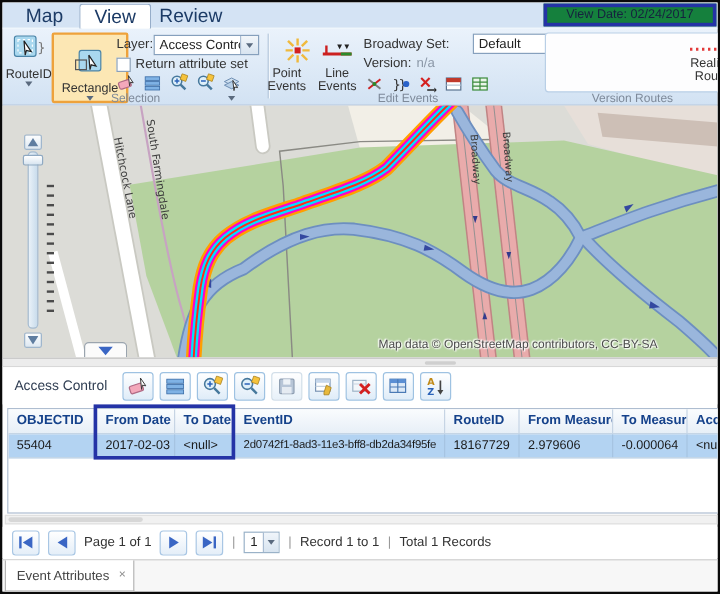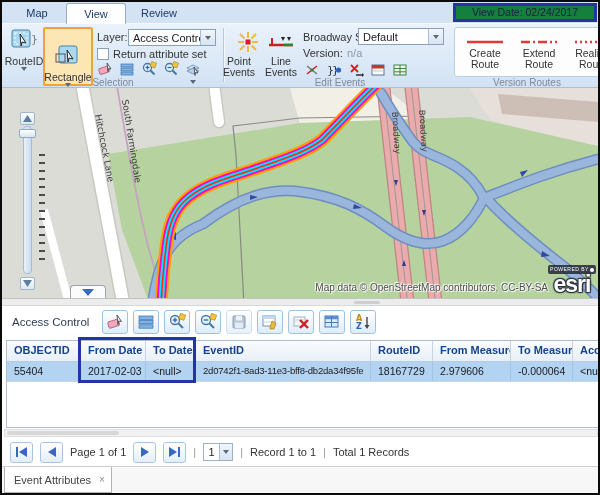--- a/index.html
+++ b/index.html
@@ -2,21 +2,21 @@
 <html><head>
 <meta charset="utf-8">
 <style>
   html,body{margin:0;padding:0;background:#888;}
   *{box-sizing:border-box;}
   #shot{position:relative;width:600px;height:495px;border:2px solid #0a0a0a;background:#fff;
         font-family:"Liberation Sans",sans-serif;overflow:hidden;}
   .abs{position:absolute;}
   
   #tabbar{left:0;top:0;width:596px;height:22px;background:#d4e3f4;border-bottom:1px solid #f6fafd;}
-  .tab{position:absolute;top:1px;height:21px;line-height:21px;text-align:center;font-size:11px;color:#1c3b66;cursor:default;}
+  .tab{position:absolute;top:1px;height:21px;line-height:21px;text-align:center;font-size:16px;color:#1c3b66;cursor:default;}
   .tab.active{background:#fff;border:1px solid #96adc9;border-bottom:none;border-radius:3px 3px 0 0;}
   #viewdate{right:1px;top:1px;width:144px;height:19px;border:3px solid #2433a6;background:#15803d;
             font-size:10.5px;color:#16213f;text-align:center;line-height:13px;}
   
   #ribbon{left:0;top:22px;width:596px;height:64px;background:linear-gradient(#eaf2fb,#d2e2f3);border-bottom:1px solid #a9c0dc;}
   .grp-label{position:absolute;font-size:10px;color:#7e8a9a;text-align:center;}
   .vdiv{position:absolute;top:4px;height:54px;width:1px;background:#b7c9dd;box-shadow:1px 0 0 #f2f7fc;}
   .bigbtn{position:absolute;display:flex;flex-direction:column;align-items:center;font-size:10.5px;color:#333;}
   .bigbtn .lbl{margin-top:2px;}
   .caret{width:0;height:0;border-left:3px solid transparent;border-right:3px solid transparent;border-top:4px solid #5a6a7e;}
@@ -96,21 +96,21 @@
         <svg width="26" height="22">
             <rect x="1" y="1" width="18" height="17" rx="2" fill="#a9d8ef" stroke="#4a84a8"></rect>
             <rect x="4" y="4" width="12" height="11" fill="none" stroke="#fff" stroke-dasharray="2 2"></rect>
             <polygon points="9,5 15,14 11,13 10,17" fill="#fff" stroke="#222" stroke-width="1"></polygon>
             <text x="20" y="14" font-size="11" fill="#777">}</text>
           </svg>
       </span>
       <span class="lbl">RouteID</span>
       <span class="caret"></span>
     </div>
-    <div class="bigbtn rect-hl" style="left:41px;top:3px;width:50px;height:59px;padding-top:16px;">
+    <div class="bigbtn rect-hl" style="left:41px;top:3px;width:64px;height:59px;padding-top:16px;justify-content:flex-end;">
       <span>
         <svg width="26" height="22">
             <rect x="4" y="1" width="18" height="17" rx="2" fill="#a9d8ef" stroke="#4a84a8"></rect>
             <rect x="1" y="9" width="9" height="8" fill="none" stroke="#555"></rect>
             <polygon points="12,5 18,14 14,13 13,17" fill="#fff" stroke="#222" stroke-width="1"></polygon>
           </svg>
       </span>
       <span class="lbl">Rectangle</span>
       <span class="caret"></span>
     </div>
@@ -192,21 +192,21 @@
             <line x1="17" y1="13" x2="26" y2="13" stroke="#2a8a2a" stroke-width="2.5"></line>
             <line x1="5" y1="6" x2="5" y2="13" stroke="#cc2020" stroke-width="2"></line>
             <polygon points="14,5 18,5 16,9" fill="#222"></polygon>
             <polygon points="20,5 24,5 22,9" fill="#222"></polygon>
           </svg>
       </span>
     </div>
     <div class="wraplbl" style="left:261px;top:32px;width:36px;">Line Events</div>
 
     <span class="rib-lbl" style="left:301px;top:7px;">Broadway Set:</span>
-    <div class="dd" style="left:356px;top:4px;width:86px;">
+    <div class="dd" style="left:392px;top:4px;width:86px;">
       <span class="txt">Default</span>
       <span class="btn">
           <span class="caret"></span>
         </span>
     </div>
     <span class="rib-lbl" style="left:301px;top:23px;">Version:</span>
     <span class="rib-lbl" style="left:345px;top:23px;color:#8c98a8;">n/a</span>
 
     <div class="mini" style="left:300px;top:36px;">
       <svg width="16" height="16">
@@ -241,32 +241,20 @@
       <svg width="16" height="16">
           <rect x="2" y="3" width="12" height="10" fill="#eaf5ea" stroke="#3a8a3a"></rect>
           <line x1="2" y1="6.5" x2="14" y2="6.5" stroke="#3a8a3a"></line>
           <line x1="2" y1="9.8" x2="14" y2="9.8" stroke="#3a8a3a"></line>
           <line x1="8" y1="3" x2="8" y2="13" stroke="#3a8a3a"></line>
         </svg>
     </div>
     <div class="grp-label" style="left:263px;top:53px;width:150px;">Edit Events</div>
 
     <div class="abs" id="redline-panel">
-      <div class="bigbtn" style="left:8px;top:8px;width:44px;">
-        <span><svg width="40" height="8">
-              <line x1="2" y1="4" x2="38" y2="4" stroke="#e23a3a" stroke-width="2.6"></line>
-            </svg></span>
-        <span class="wraplbl" style="position:static;width:44px;">Create Route</span>
-      </div>
-      <div class="bigbtn" style="left:62px;top:8px;width:44px;">
-        <span><svg width="40" height="8">
-              <line x1="2" y1="4" x2="38" y2="4" stroke="#e23a3a" stroke-width="2.6" stroke-dasharray="9 3 2 3"></line>
-            </svg></span>
-        <span class="wraplbl" style="position:static;width:44px;">Extend Route</span>
-      </div>
       <div class="bigbtn" style="left:116px;top:8px;width:44px;">
         <span><svg width="40" height="8">
               <line x1="2" y1="4" x2="38" y2="4" stroke="#e23a3a" stroke-width="2.6" stroke-dasharray="2 3"></line>
             </svg></span>
         <span class="wraplbl" style="position:static;width:44px;">Realign Route</span>
       </div>
     </div>
     <div class="grp-label" style="left:452px;top:53px;width:146px;">Version Routes</div>
   </div>
 
@@ -365,24 +353,20 @@
         <div class="ztick" style="top:154px;"></div>
       <div class="ztick" style="top:162px;"></div>
         <div class="ztick" style="top:170px;"></div>
     </div>
 
     <div id="collapse">
         <span class="tri"></span>
       </div>
 
     <div id="attrib">Map data © OpenStreetMap contributors, CC-BY-SA</div>
-    <div id="esri">
-      <div class="pb"><span>POWERED BY</span><span class="dot"></span></div>
-      <div class="word">esri</div>
-    </div>
   </div>
 
   <div class="abs" id="splitter">
       <div class="handle"></div>
     </div>
 
   <div class="abs" id="attr-toolbar">
     <span id="attr-title">Access Control</span>
     <div class="tbtn">
       <svg width="18" height="18">

